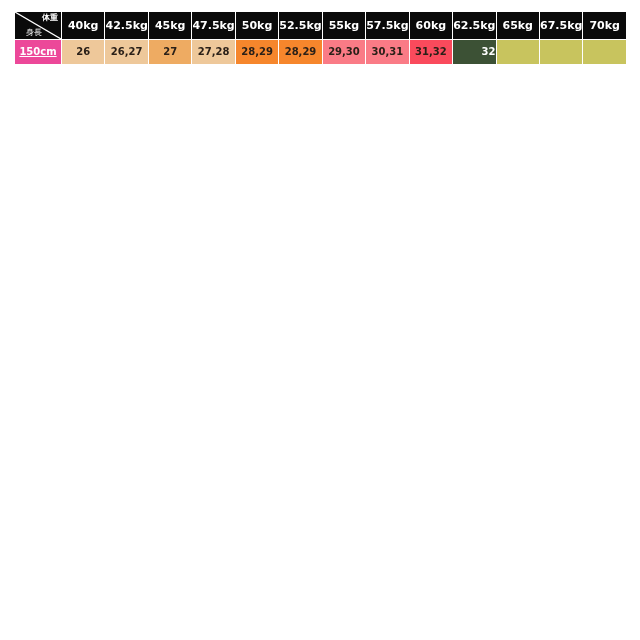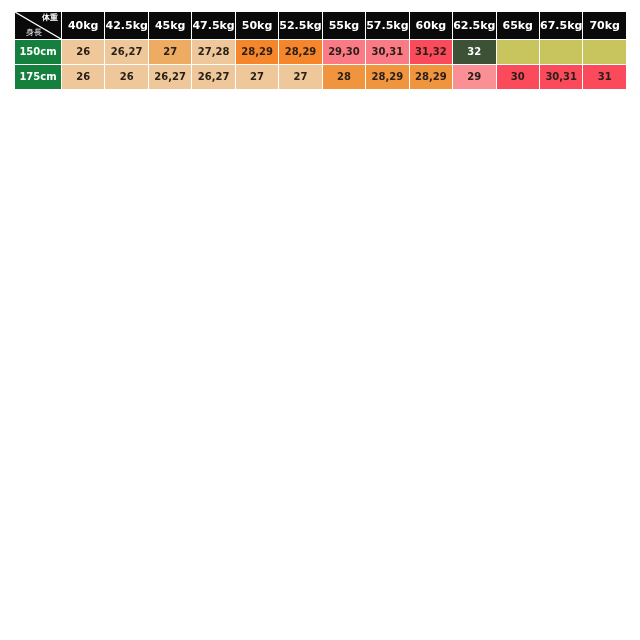--- a/index.html
+++ b/index.html
@@ -76,34 +76,36 @@
   
   th.colhead {
     background: #0a0a0a;
     color: #ffffff;
     font-size: 11px;
     height: 27px;
   }
 
   
   th.rowhead {
-    background: #15803d;
+    background: #ec4899;
     color: #ffffff;
     font-size: 10px;
     height: 24px;
     width: 46px;
+    text-decoration: underline;
   }
 
   td.cell {
     font-size: 10px;
     height: 24px;
     color: #2a2018;
   }
   td.cell.lighttext {
     color: #ffffff;
+    text-align: right;
   }
 
   #chart-wrap {
     box-sizing: border-box;
   }
 </style>
 </head>
 <body>
 
 <div id="chart-wrap">
@@ -144,31 +146,15 @@
           <td class="cell" style="background: rgb(246, 134, 44);">28,29</td>
           <td class="cell" style="background: rgb(246, 134, 44);">28,29</td>
           <td class="cell" style="background: rgb(250, 123, 134);">29,30</td>
           <td class="cell" style="background: rgb(250, 123, 134);">30,31</td>
           <td class="cell" style="background: rgb(250, 74, 92);">31,32</td>
           <td class="cell lighttext" style="background: rgb(60, 81, 53);">32</td>
           <td class="cell" style="background: rgb(200, 196, 94);"></td>
           <td class="cell" style="background: rgb(200, 196, 94);"></td>
           <td class="cell" style="background: rgb(200, 196, 94);"></td>
         </tr>
-        <tr>
-          <th class="rowhead">175cm</th>
-          <td class="cell" style="background: rgb(238, 200, 154);">26</td>
-          <td class="cell" style="background: rgb(238, 200, 154);">26</td>
-          <td class="cell" style="background: rgb(238, 200, 154);">26,27</td>
-          <td class="cell" style="background: rgb(238, 200, 154);">26,27</td>
-          <td class="cell" style="background: rgb(238, 200, 154);">27</td>
-          <td class="cell" style="background: rgb(238, 200, 154);">27</td>
-          <td class="cell" style="background: rgb(240, 149, 62);">28</td>
-          <td class="cell" style="background: rgb(240, 149, 62);">28,29</td>
-          <td class="cell" style="background: rgb(240, 149, 62);">28,29</td>
-          <td class="cell" style="background: rgb(250, 143, 150);">29</td>
-          <td class="cell" style="background: rgb(250, 74, 92);">30</td>
-          <td class="cell" style="background: rgb(250, 74, 92);">30,31</td>
-          <td class="cell" style="background: rgb(250, 74, 92);">31</td>
-        </tr>
       </tbody>
   </table>
 </div>
 
 </body></html>

